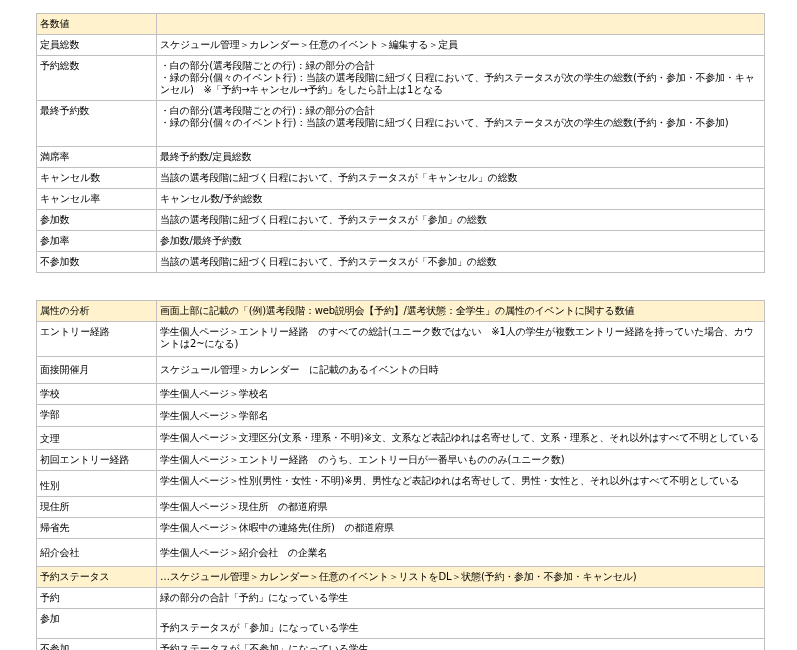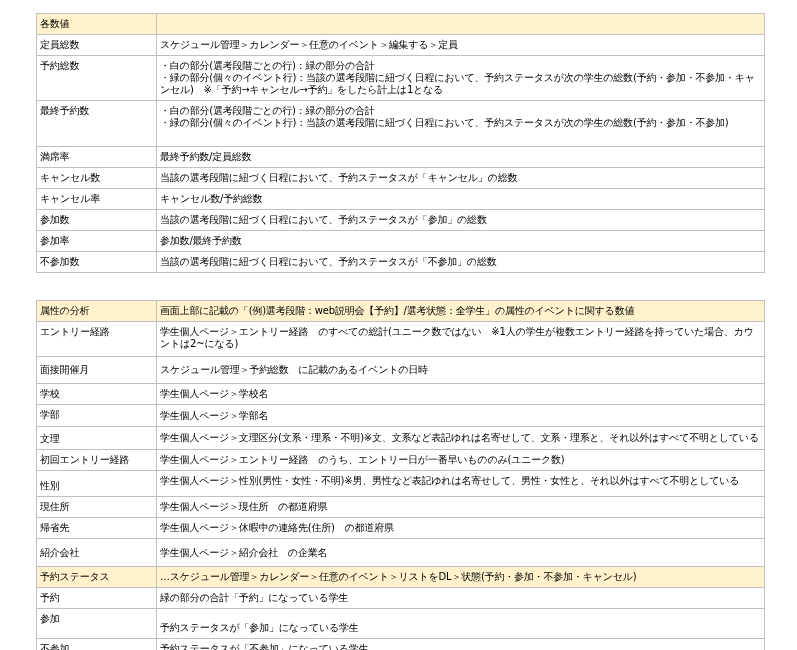--- a/index.html
+++ b/index.html
@@ -107,21 +107,21 @@
     <tr class="header" style="height:18px">
       <td class="label">属性の分析</td>
       <td>画面上部に記載の「(例)選考段階：web説明会【予約】/選考状態：全学生」の属性のイベントに関する数値</td>
     </tr>
     <tr style="height:35px">
       <td class="label top">エントリー経路</td>
       <td class="top">学生個人ページ＞エントリー経路　のすべての総計(ユニーク数ではない　※1人の学生が複数エントリー経路を持っていた場合、カウントは2~になる)</td>
     </tr>
     <tr style="height:27px">
       <td class="label">面接開催月</td>
-      <td>スケジュール管理＞予約総数　に記載のあるイベントの日時</td>
+      <td>スケジュール管理＞カレンダー　に記載のあるイベントの日時</td>
     </tr>
     <tr style="height:21px">
       <td class="label top">学校</td>
       <td class="bottom">学生個人ページ＞学校名</td>
     </tr>
     <tr style="height:22px">
       <td class="label top">学部</td>
       <td class="bottom">学生個人ページ＞学部名</td>
     </tr>
     <tr style="height:23px">

